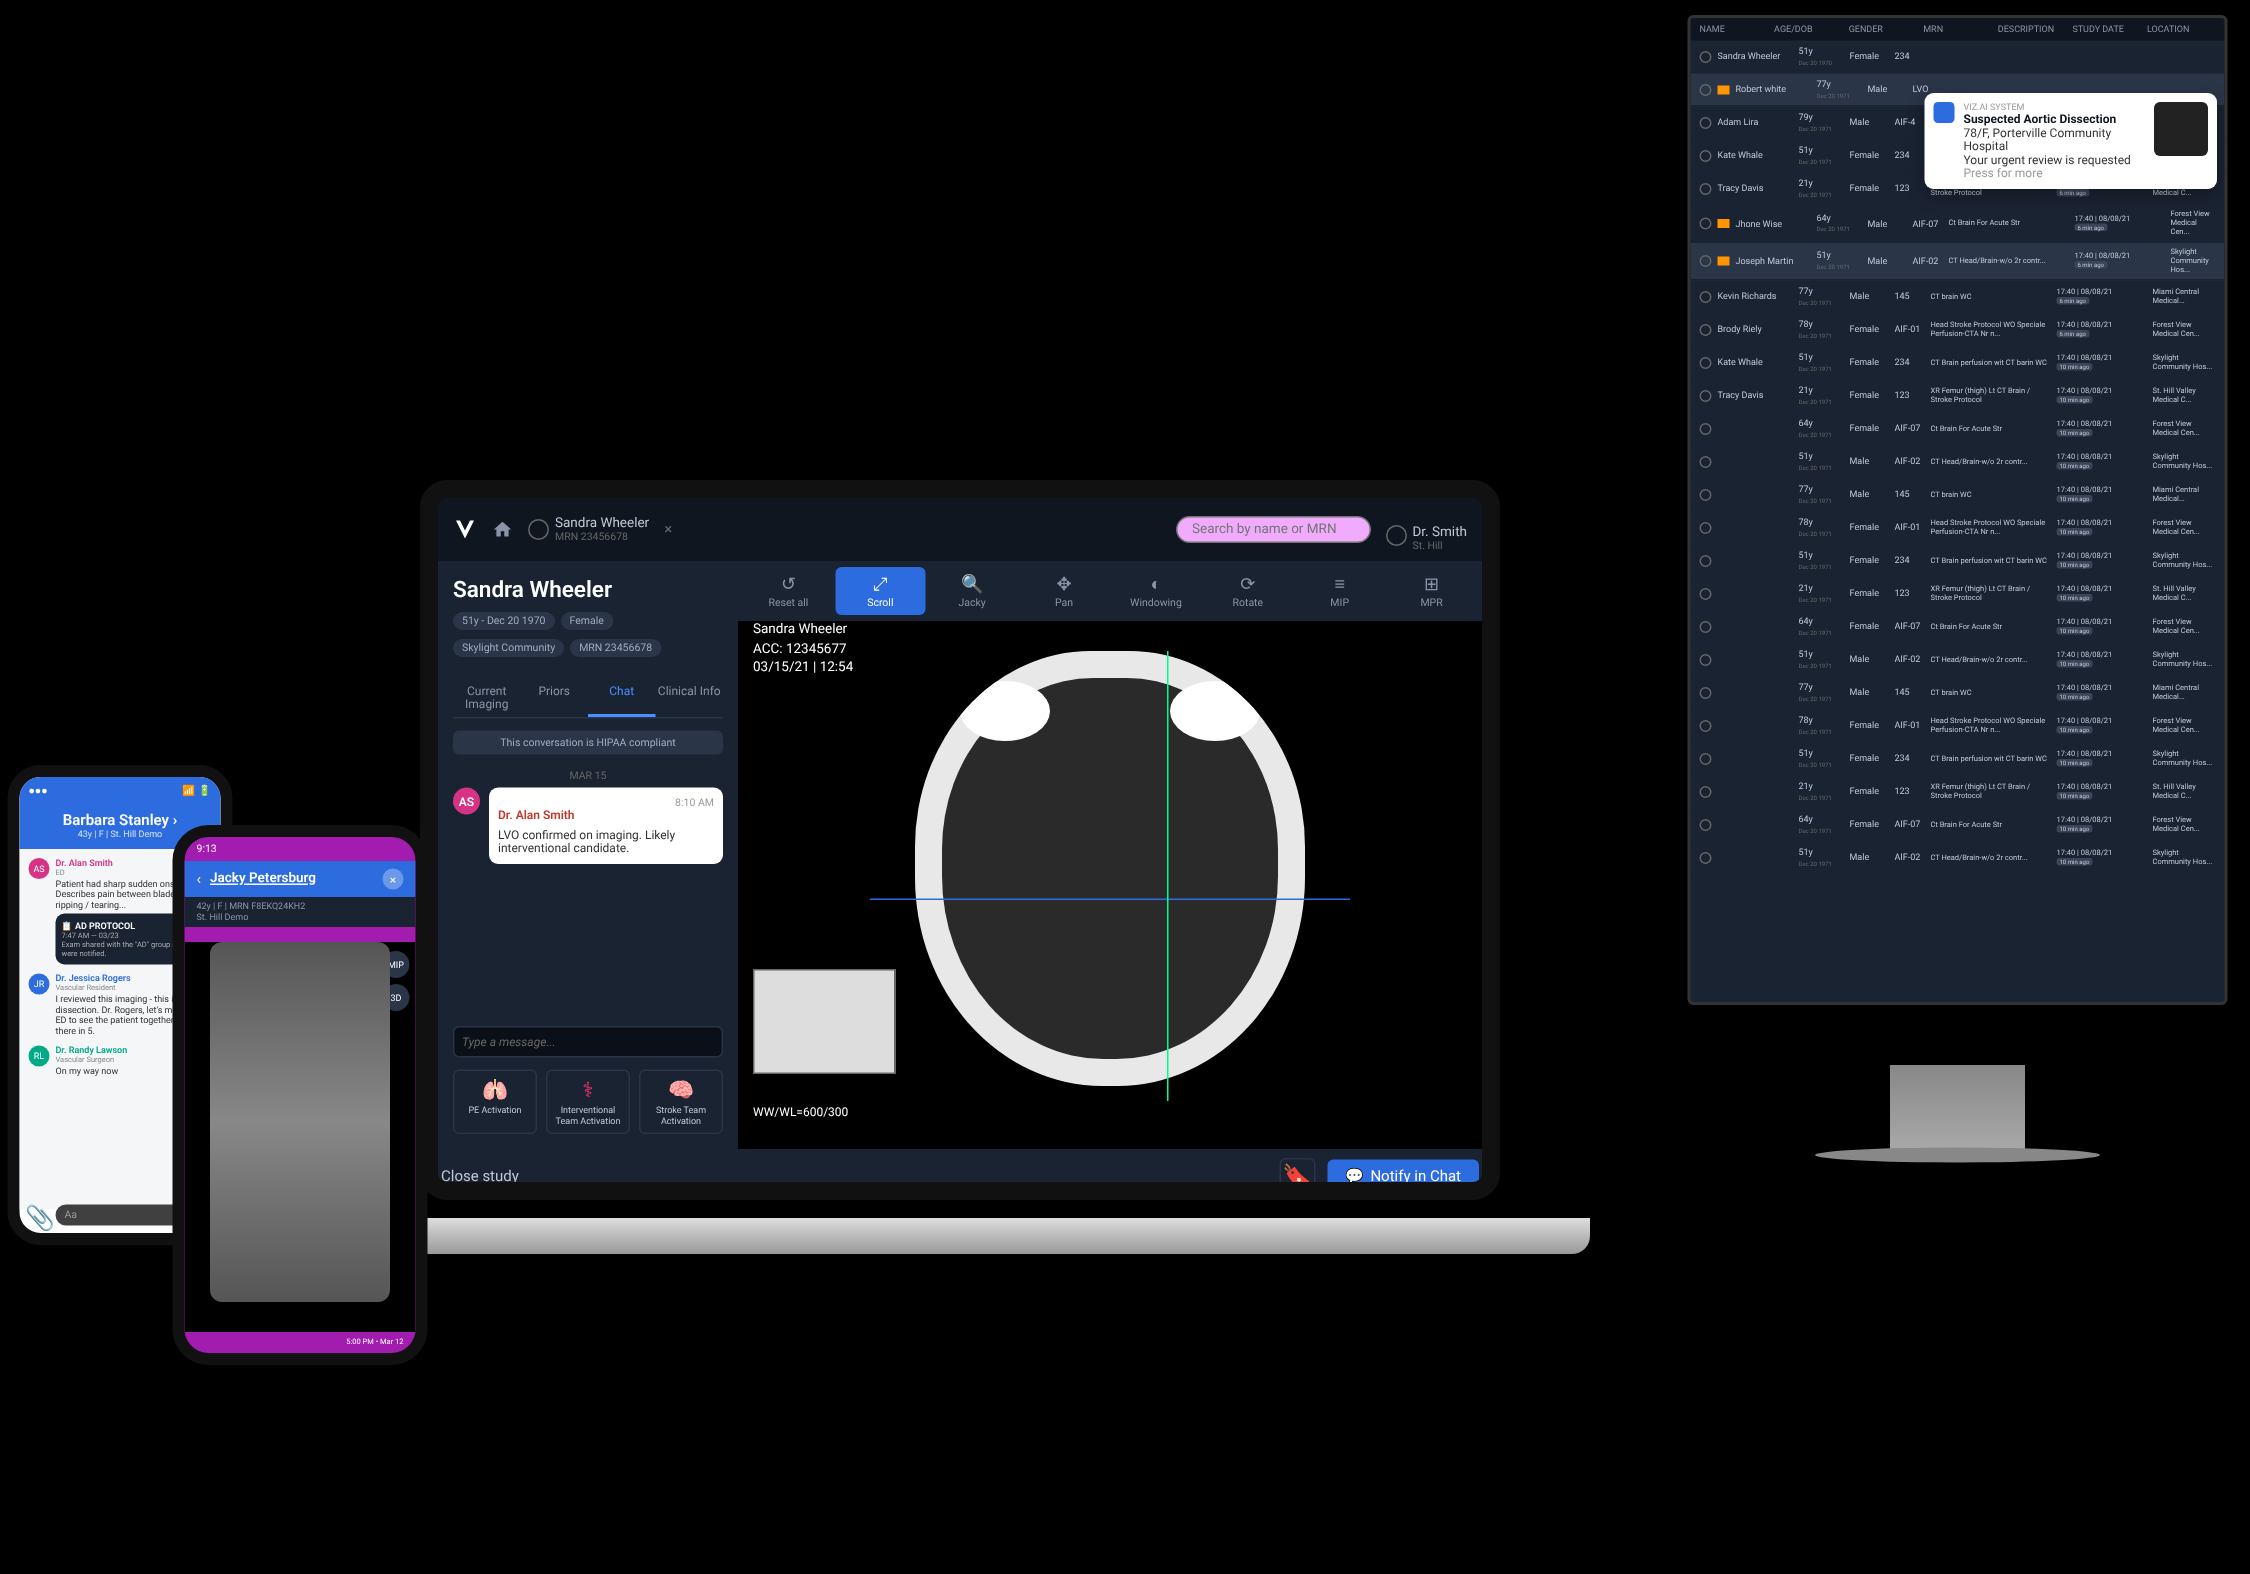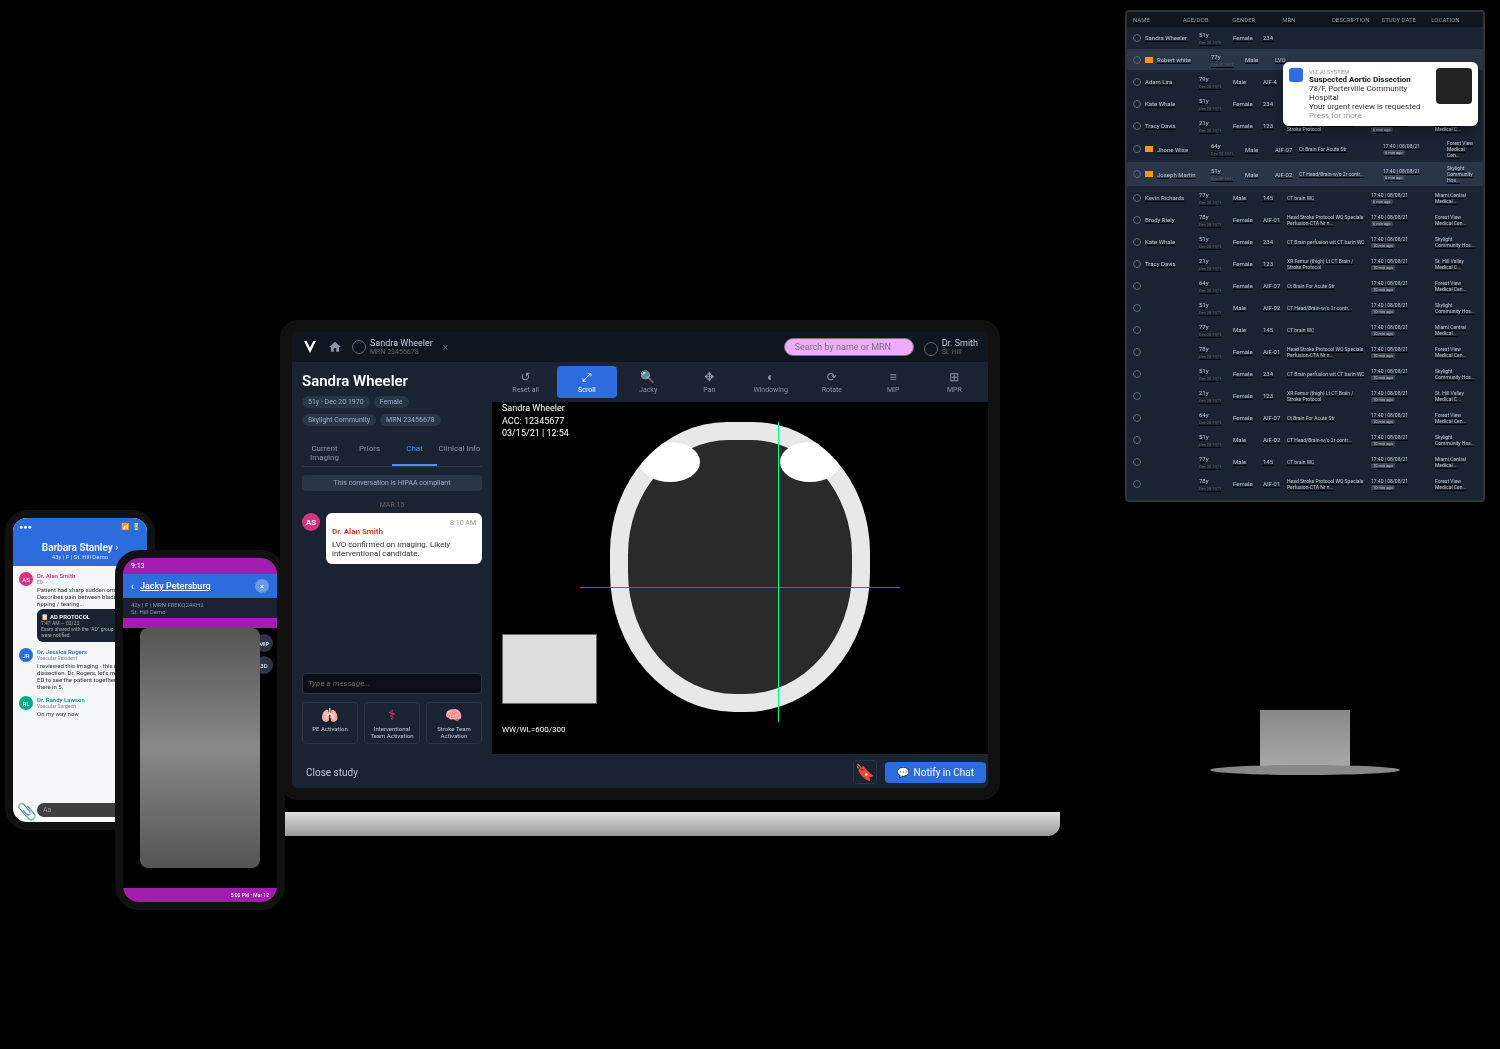--- a/index.html
+++ b/index.html
@@ -1,19 +1,19 @@
 <!DOCTYPE html>
 <html><head>
 <meta charset="utf-8">
 <style>
 * { margin:0; padding:0; box-sizing:border-box; font-family:-apple-system,BlinkMacSystemFont,'Segoe UI',Roboto,sans-serif; }
 body { background:#000; width:1500px; height:1049px; position:relative; overflow:hidden; }
 
 
-.monitor { position:absolute; top:10px; right:15px; width:360px; height:492px; background:#1a2332; border:2px solid #333; border-radius:4px; overflow:hidden;text-decoration:underline; }
+.monitor { position:absolute; top:10px; right:15px; width:360px; height:660px; background:#1a2332; border:2px solid #333; border-radius:4px; overflow:hidden; }
 .monitor-stand { position:absolute; top:710px; right:150px; width:90px; height:60px; background:linear-gradient(#888,#aaa); }
 .monitor-base { position:absolute; top:765px; right:100px; width:190px; height:10px; background:#888; border-radius:50%; }
 .mon-header { display:flex; padding:4px 6px; font-size:6px; color:#8a94a6; background:#0f1620; gap:4px; }
 .mon-header span { flex:1; }
 .mon-row { display:flex; align-items:center; padding:3px 6px; font-size:6px; color:#c0c8d6; border-bottom:1px solid #1a2332; gap:4px; min-height:22px; }
 .mon-row.hl { background:#2a3548; }
 .mon-row .dot { width:8px; height:8px; border:1px solid #666; border-radius:50%; flex-shrink:0; }
 .mon-row .flag { width:8px; height:6px; background:#ff9500; flex-shrink:0; }
 .mon-row .name { width:50px; }
 .mon-row .age { width:30px; }
@@ -33,21 +33,21 @@
 
 
 .laptop { position:absolute; top:320px; left:280px; width:720px; height:480px; background:#1a2332; border:12px solid #111; border-radius:18px; overflow:hidden; }
 .laptop-base { position:absolute; top:812px; left:220px; width:840px; height:24px; background:linear-gradient(#ddd,#999); border-radius:0 0 12px 12px; }
 .lap-top { display:flex; align-items:center; padding:6px 10px; background:#0f1620; gap:10px; }
 .lap-logo { width:16px; height:16px; }
 .lap-home { width:14px; height:14px; color:#8a94a6; }
 .lap-user { display:flex; align-items:center; gap:4px; font-size:9px; color:#c0c8d6; }
 .lap-user-icon { width:14px; height:14px; border:1px solid #666; border-radius:50%; }
 .lap-search { margin-left:auto; background:#f0abfc; border:1px solid #737373; border-radius:14px; padding:3px 10px; font-size:9px; color:#666; width:130px; }
-.lap-doctor { display:flex; align-items:flex-end; gap:4px; font-size:9px; color:#c0c8d6; }
+.lap-doctor { display:flex; align-items:flex-start; gap:4px; font-size:9px; color:#c0c8d6;margin-top:12px; }
 .lap-main { display:flex; height:calc(100% - 64px); }
 .lap-left { width:200px; background:#1a2332; padding:10px; display:flex; flex-direction:column; }
 .lap-pname { font-size:15px; font-weight:600; color:#fff; margin-bottom:6px; }
 .lap-meta { display:flex; gap:4px; margin-bottom:6px; }
 .lap-pill { background:#2a3548; color:#a0abc4; font-size:7px; padding:2px 6px; border-radius:8px; }
 .lap-tabs { display:flex; border-bottom:1px solid #2a3548; margin:8px 0; }
 .lap-tab { flex:1; text-align:center; font-size:8px; color:#8a94a6; padding:4px 0; cursor:pointer; }
 .lap-tab.active { color:#4a8fff; border-bottom:2px solid #4a8fff; }
 .hipaa { background:#2a3548; color:#a0abc4; font-size:7px; padding:4px; border-radius:4px; text-align:center; margin-bottom:6px; }
 .date-sep { text-align:center; font-size:7px; color:#666; margin:4px 0; }
@@ -69,21 +69,21 @@
 .tool-icon { display:block; font-size:12px; margin-bottom:2px; }
 .overlay-info { position:absolute; top:40px; left:10px; font-size:9px; color:#fff; line-height:1.4; }
 .ct-image { position:absolute; top:60px; left:50%; transform:translateX(-50%); width:320px; height:300px; }
 .ct-shape { width:260px; height:290px; background:#e8e8e8; border-radius:45% 45% 48% 48%; margin:0 auto; position:relative; overflow:hidden; }
 .ct-inner { position:absolute; inset:18px; background:#2a2a2a; border-radius:45% 45% 48% 48%; }
 .ct-detail { position:absolute; background:#888; border-radius:50%; }
 .crosshair-h { position:absolute; top:55%; left:0; right:0; height:1px; background:#2d6cdf; }
 .crosshair-v { position:absolute; top:0; bottom:0; left:62%; width:1px; background:#0f8; }
 .ref-box { position:absolute; bottom:50px; left:10px; width:95px; height:70px; background:#ddd; border:1px solid #666; }
 .wwwl { position:absolute; bottom:20px; left:10px; font-size:8px; color:#fff; }
-.lap-footer { display:flex; align-items:center; padding:6px 2px; background:#1a2332; gap:8px;margin-left:12px; }
+.lap-footer { display:flex; align-items:center; padding:6px 2px; background:#1a2332; gap:8px; }
 .close-study { font-size:10px; color:#c0c8d6; cursor:pointer; }
 .bookmark { margin-left:auto; width:24px; height:24px; border:1px solid #2a3548; border-radius:4px; display:flex; align-items:center; justify-content:center; color:#8a94a6; cursor:pointer; }
 .notify-btn { background:#2d6cdf; color:#fff; font-size:10px; padding:5px 12px; border-radius:4px; cursor:pointer; display:flex; align-items:center; gap:4px; }
 
 
 .phone1 { position:absolute; top:510px; left:5px; width:150px; height:320px; background:#fff; border:8px solid #111; border-radius:22px; overflow:hidden; z-index:3; }
 .p1-status { background:#2d6cdf; height:18px; display:flex; align-items:center; justify-content:space-between; padding:0 6px; font-size:7px; color:#fff; }
 .p1-header { background:#2d6cdf; padding:6px; text-align:center; color:#fff; }
 .p1-name { font-size:10px; font-weight:600; }
 .p1-meta { font-size:6px; opacity:.8; }

